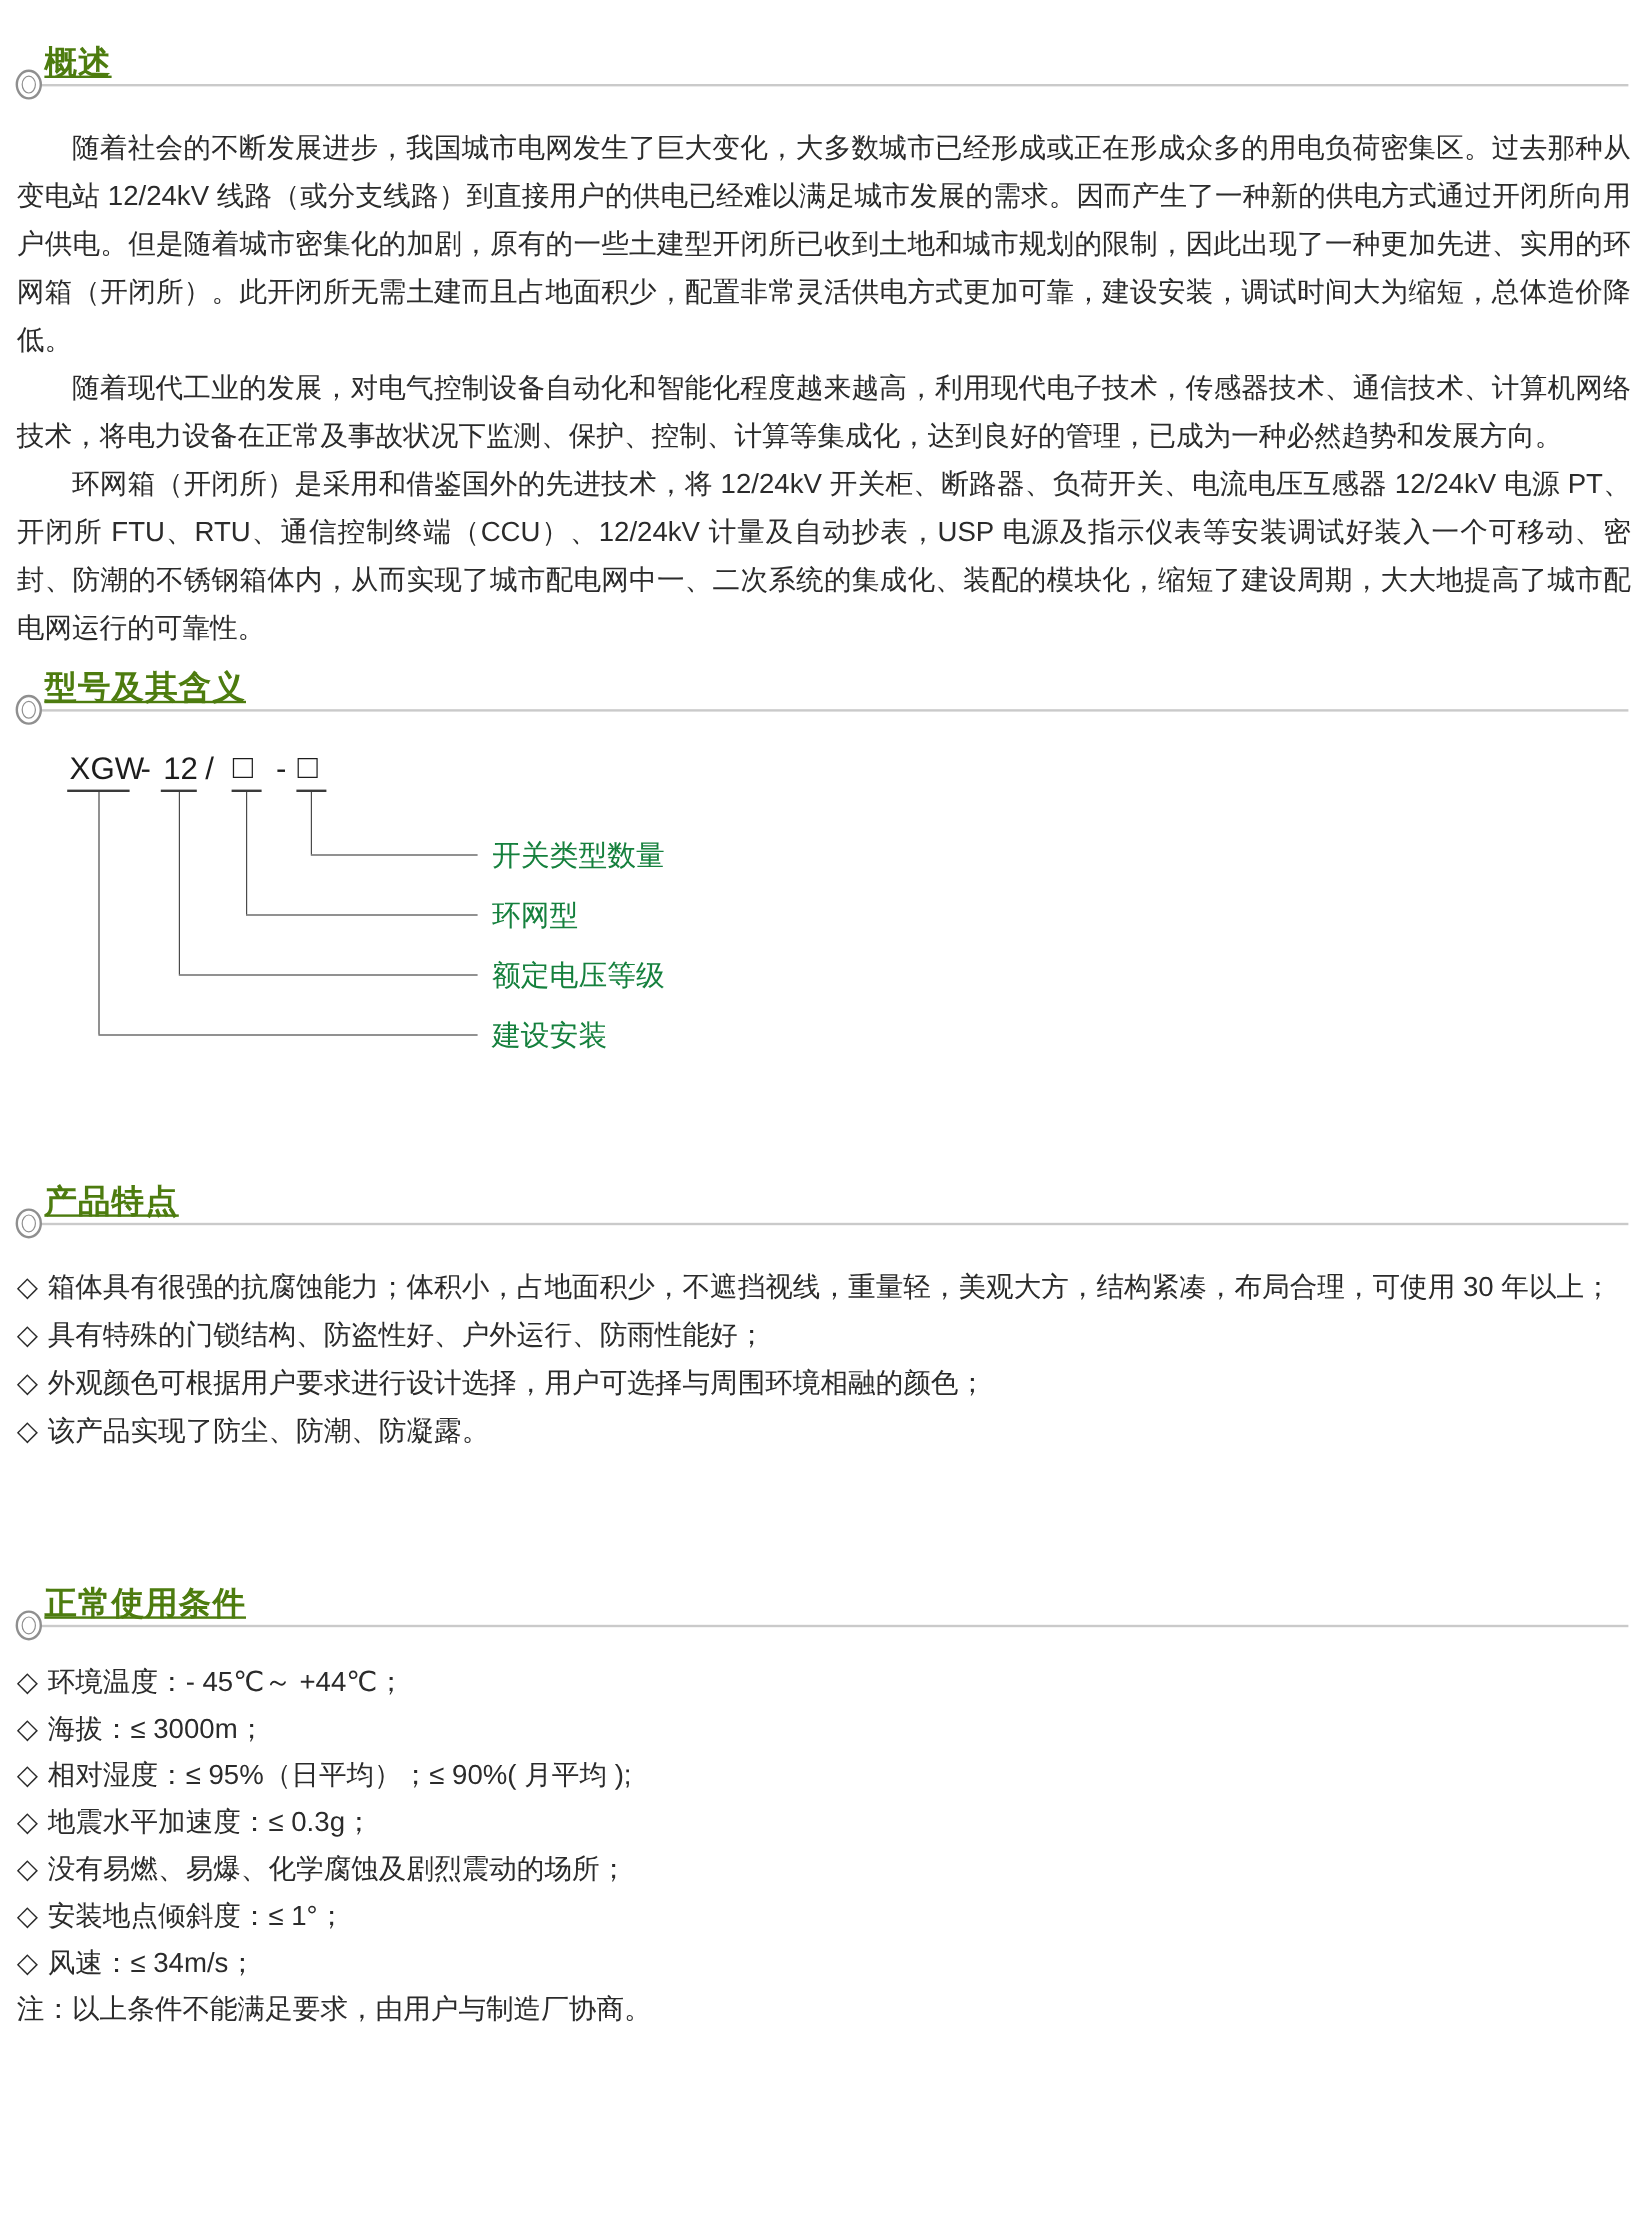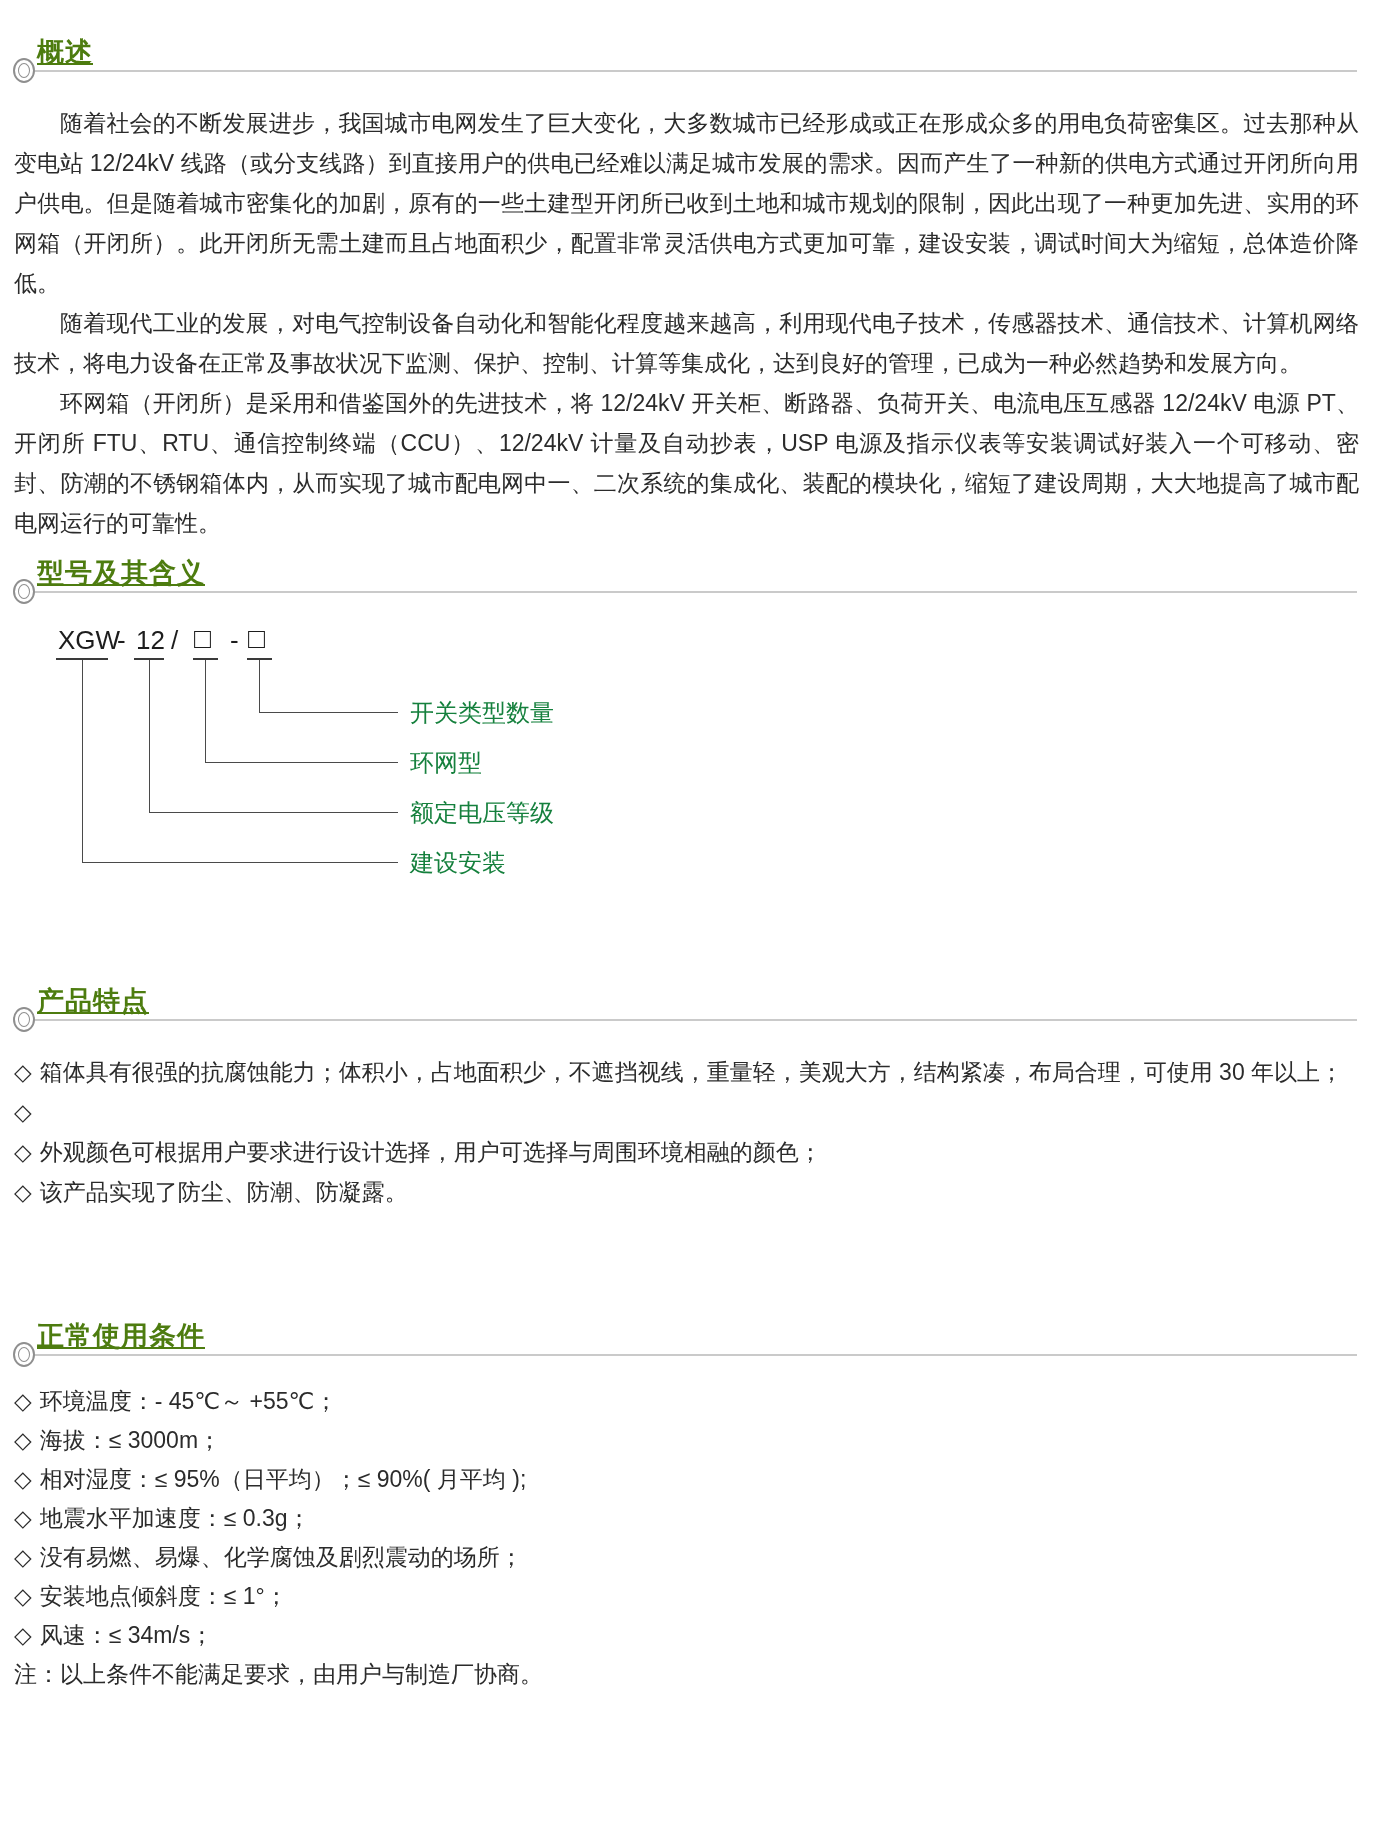--- a/index.html
+++ b/index.html
@@ -112,41 +112,42 @@
       <div class="ring-inner"></div>
     </div>
 
   <div class="list feat" style="top:1052px;">
     <div class="li">
         <span class="bullet">◇</span>
         <span>箱体具有很强的抗腐蚀能力；体积小，占地面积少，不遮挡视线，重量轻，美观大方，结构紧凑，布局合理，可使用 30 年以上；</span>
       </div>
     <div class="li">
         <span class="bullet">◇</span>
+        <span>具有特殊的门锁结构、防盗性好、户外运行、防雨性能好；</span>
       </div>
     <div class="li">
         <span class="bullet">◇</span>
         <span>外观颜色可根据用户要求进行设计选择，用户可选择与周围环境相融的颜色；</span>
       </div>
     <div class="li">
         <span class="bullet">◇</span>
         <span>该产品实现了防尘、防潮、防凝露。</span>
       </div>
   </div>
 
   <div class="sec-title" style="top:1318px;">正常使用条件</div>
   <div class="rule" style="top:1354px;"></div>
   <div class="ring" style="top:1342px;">
       <div class="ring-inner"></div>
     </div>
 
   <div class="list cond" style="top:1382px;">
     <div class="li">
         <span class="bullet">◇</span>
-        <span>环境温度：- 45℃～ +55℃；</span>
+        <span>环境温度：- 45℃～ +44℃；</span>
       </div>
     <div class="li">
         <span class="bullet">◇</span>
         <span>海拔：≤ 3000m；</span>
       </div>
     <div class="li">
         <span class="bullet">◇</span>
         <span>相对湿度：≤ 95%（日平均）；≤ 90%( 月平均 );</span>
       </div>
     <div class="li">

